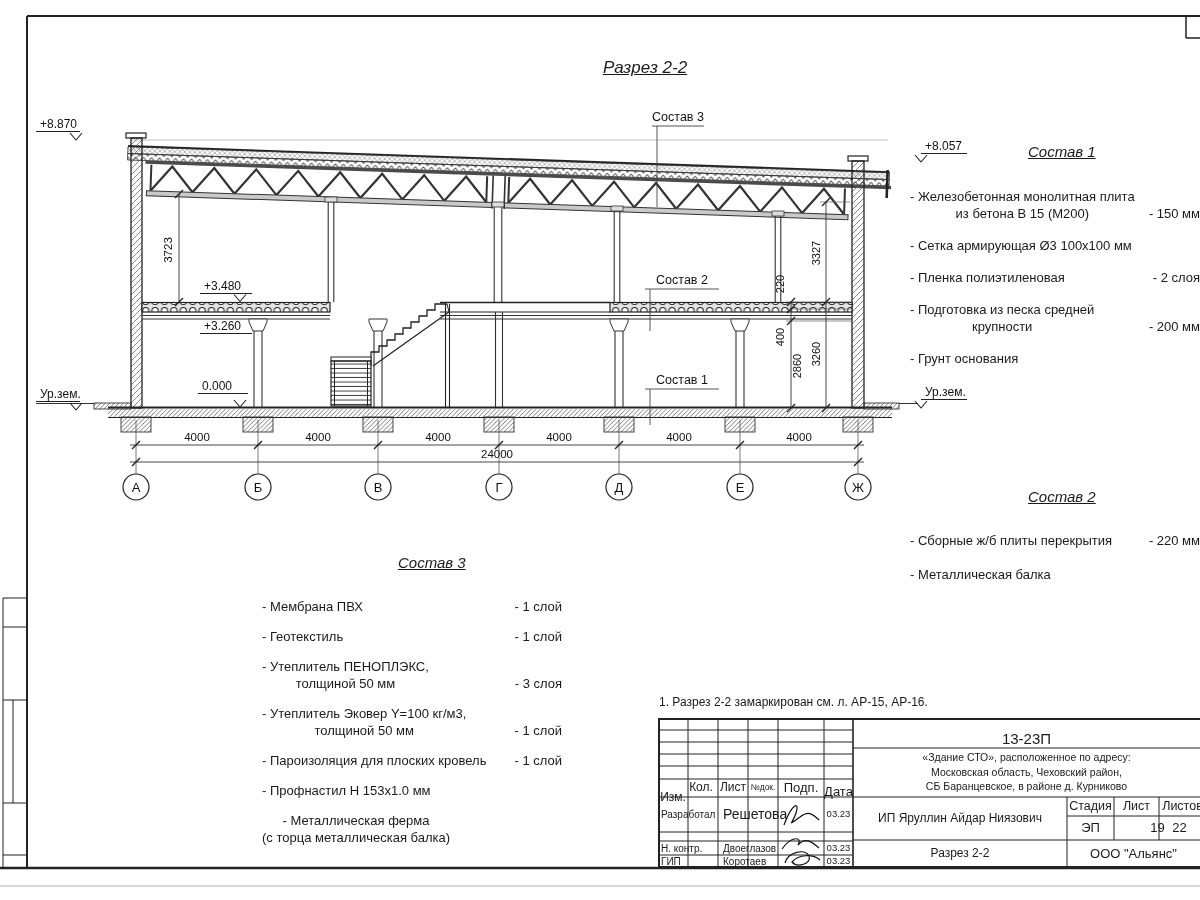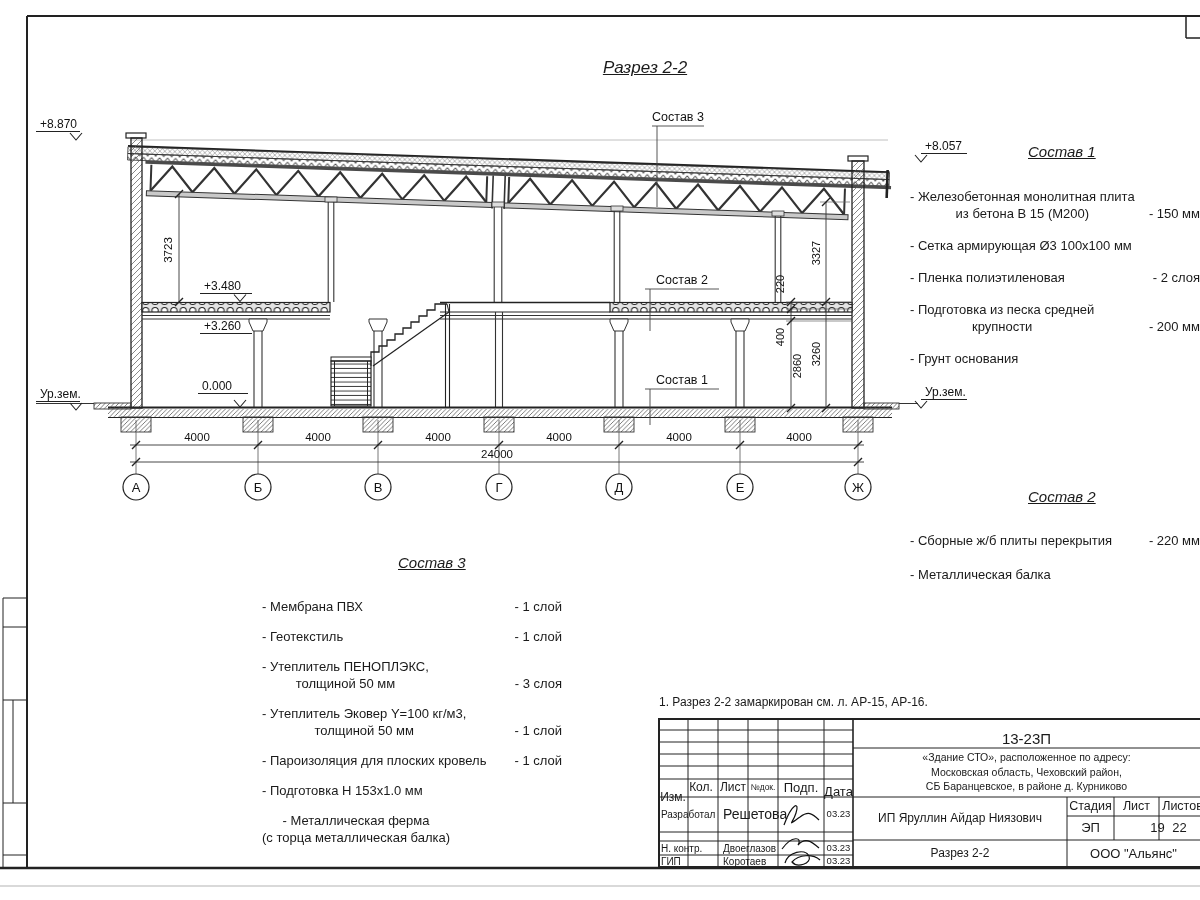--- a/index.html
+++ b/index.html
@@ -301,21 +301,21 @@
     <div class="item">
         <span class="nm">- Утеплитель Эковер Y=100 кг/м3,
 толщиной 50 мм</span>
         <span class="qt">- 1 слой</span>
       </div>
     <div class="item">
         <span class="nm">- Пароизоляция для плоских кровель</span>
         <span class="qt">- 1 слой</span>
       </div>
     <div class="item">
-        <span class="nm">- Подготовка Н 153х1.0 мм</span>
+        <span class="nm">- Профнастил Н 153х1.0 мм</span>
         <span class="qt"></span>
       </div>
     <div class="item">
         <span class="nm">- Металлическая ферма
 (с торца металлическая балка)</span>
         <span class="qt"></span>
       </div>
   </div>
 
   <div class="abs note" style="left:659px;top:695px;">1. Разрез 2-2 замаркирован см. л. АР-15, АР-16.</div>

